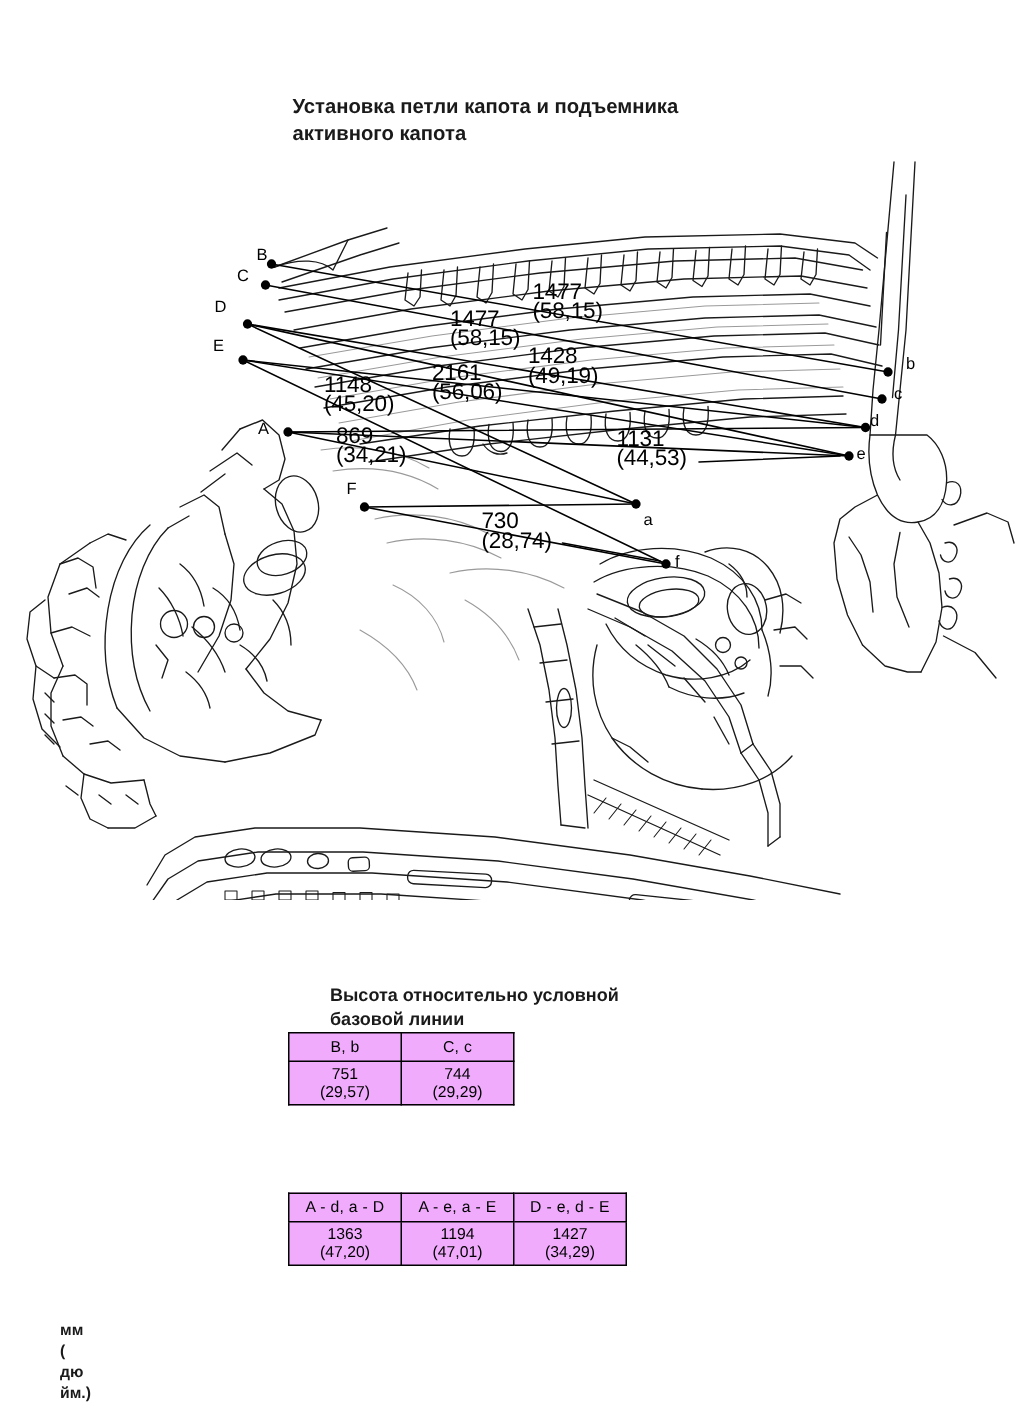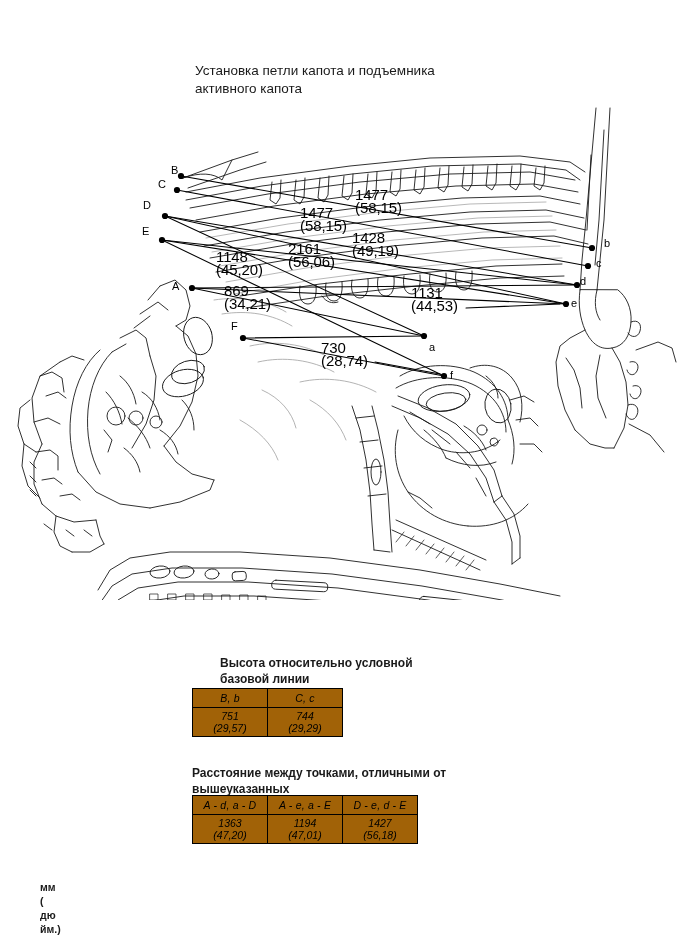--- a/index.html
+++ b/index.html
@@ -18,21 +18,21 @@
   .page { position: absolute; inset: 0; }
 
   
   #doc-title {
     position: absolute;
     left: 195px;
     top: 62px;
     width: 330px;
     font-size: 13.5px;
     line-height: 18px;
-    font-weight: normal;
+    font-weight: bold;
     color: #1a1a1a;
     white-space: pre-line;
   }
 
   
   #diagram-figure {
     position: absolute;
     left: 0px;
     top: 100px;
     width: 690px;
@@ -68,22 +68,21 @@
   }
   #heading-height  { left: 192px; top: 655px; width: 290px; margin-left: 28px; }
   #heading-distance{ left: 192px; top: 765px; width: 310px; }
 
   
   table.spec {
     position: absolute;
     border-collapse: collapse;
     font-size: 10.5px;
     color: #000;
-    background: #a16207;
-    font-style: italic;
+    background: #f0abfc;
   }
   table.spec th, table.spec td {
     border: 1px solid #000;
     text-align: center;
     vertical-align: middle;
     padding: 0;
     font-weight: normal;
   }
   table.spec th {
     height: 18px;
@@ -452,39 +451,37 @@
     <tbody>
       <tr>
         <td>751
 (29,57)</td>
         <td>744
 (29,29)</td>
       </tr>
     </tbody>
   </table>
 
-  <div class="sec-heading" id="heading-distance">Расстояние между точками, отличными от
-вышеуказанных</div>
 
   <table class="spec" id="table-distance">
     <thead>
       <tr>
         <th>A - d, a - D</th>
         <th>A - e, a - E</th>
         <th>D - e, d - E</th>
       </tr>
     </thead>
     <tbody>
       <tr>
         <td>1363
 (47,20)</td>
         <td>1194
 (47,01)</td>
         <td>1427
-(56,18)</td>
+(34,29)</td>
       </tr>
     </tbody>
   </table>
 
   <div id="units-note">мм
 (
 дю
 йм.)</div>
 
 </div>

